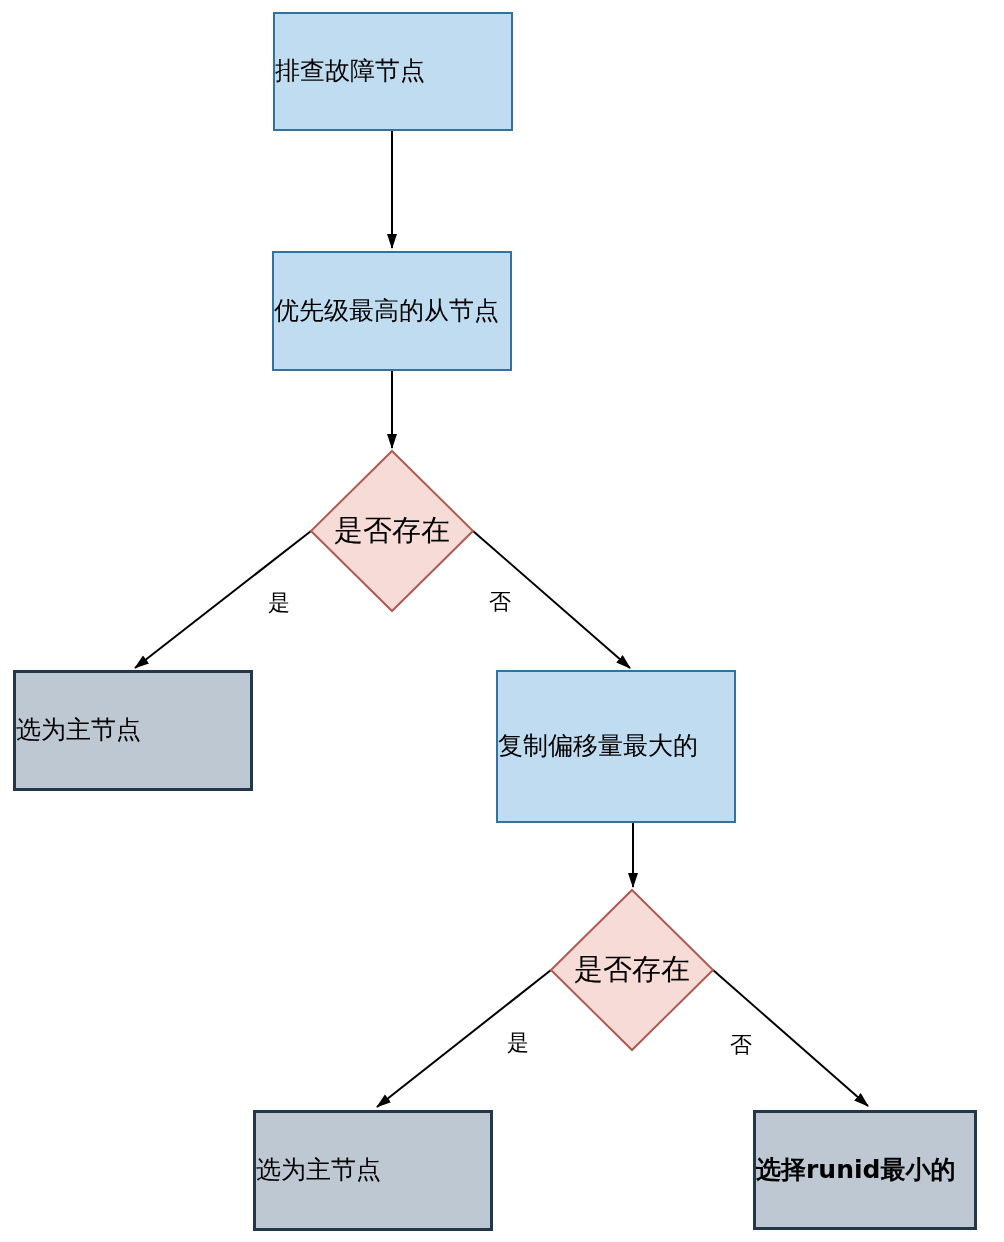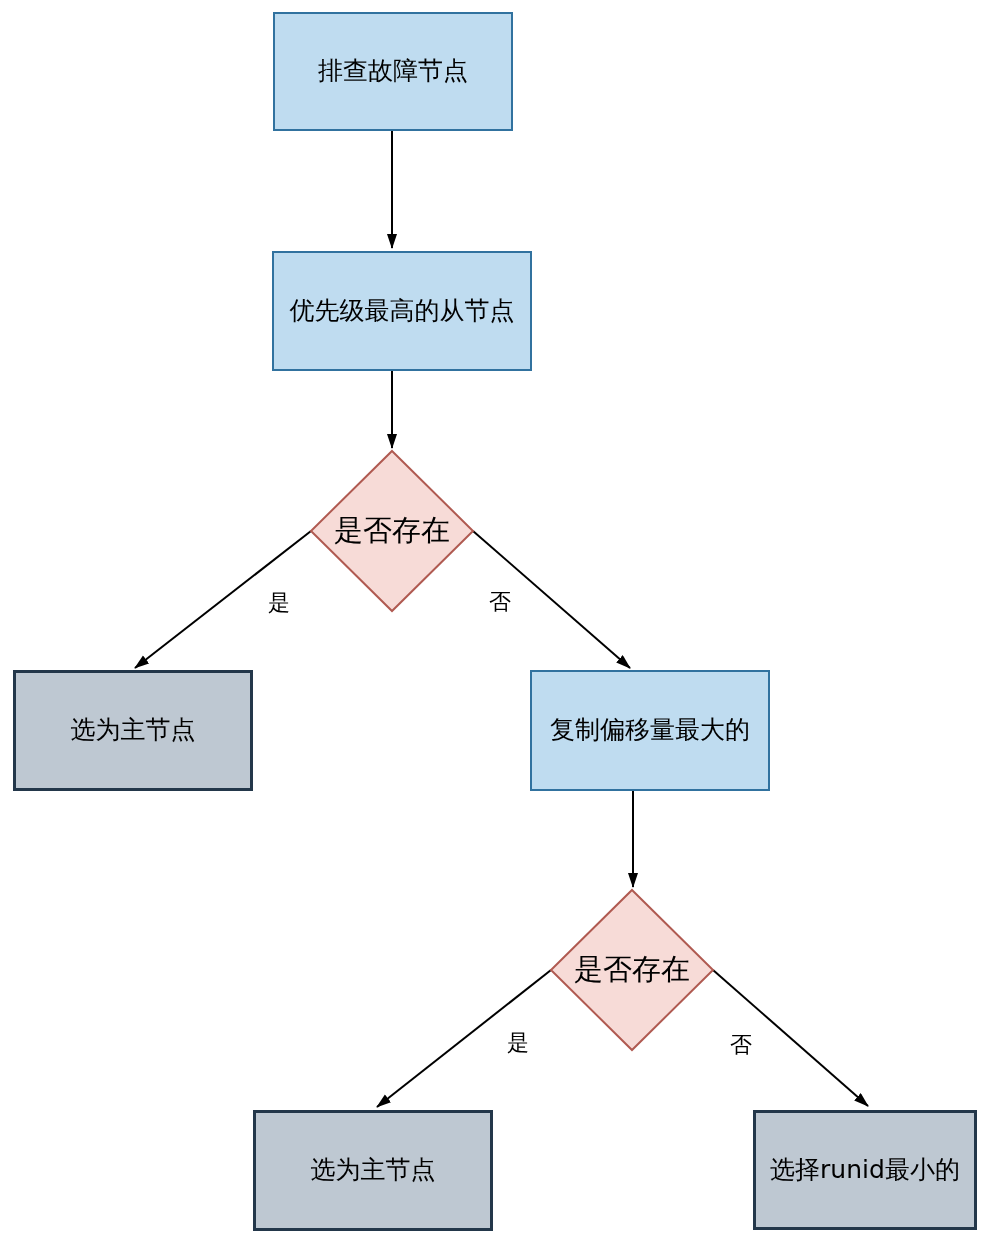--- a/index.html
+++ b/index.html
@@ -26,21 +26,21 @@
   .decision-shape {
     fill: var(--decision-fill, #f7dbd7);
     stroke: var(--decision-stroke, #b05a51);
     stroke-width: 2;
   }
   .node {
     position: absolute;
     box-sizing: border-box;
     display: flex;
     align-items: center;
-    justify-content: center;
+    justify-content: flex-start;
     text-align: center;
     font-size: 25px;
     line-height: 1.3;
   }
   .node.process {
     background: var(--process-fill, #bfdcf0);
     border: 2px solid var(--process-stroke, #31729f);
   }
   .node.terminal {
     background: var(--terminal-fill, #bec8d2);
@@ -82,41 +82,41 @@
     <line class="edge-line" x1="713" y1="970" x2="868" y2="1106" marker-end="url(#arrow)"></line>
 
     <polygon class="decision-shape" points="392,451 473,531 392,611 311,531"></polygon>
     <polygon class="decision-shape" points="632,890 713,970 632,1050 551,970"></polygon>
   </svg>
 
   <div class="node process" style="left:273px; top:12px; width:240px; height:119px;">
     <span>排查故障节点</span>
   </div>
 
-  <div class="node process" style="left:272px; top:251px; width:260px; height:120px;">
+  <div class="node process" style="left:272px; top:251px; width:240px; height:120px;">
     <span>优先级最高的从节点</span>
   </div>
 
   <div class="diamond-label" style="left:392px; top:531px;">是否存在</div>
 
   <div class="node terminal" style="left:13px; top:670px; width:240px; height:121px;">
     <span>选为主节点</span>
   </div>
 
-  <div class="node process" style="left:530px; top:670px; width:240px; height:121px;">
+  <div class="node process" style="left:496px; top:670px; width:240px; height:153px;">
     <span>复制偏移量最大的</span>
   </div>
 
   <div class="diamond-label" style="left:632px; top:970px;">是否存在</div>
 
   <div class="node terminal" style="left:253px; top:1110px; width:240px; height:121px;">
     <span>选为主节点</span>
   </div>
 
-  <div class="node terminal" style="left:753px; top:1110px; width:224px; height:120px;">
+  <div class="node terminal" style="left:753px; top:1110px; width:224px; height:120px;font-weight:bold;">
     <span>选择runid最小的</span>
   </div>
 
   <div class="edge-label" style="left:279px; top:603px;">是</div>
   <div class="edge-label" style="left:500px; top:602px;">否</div>
   <div class="edge-label" style="left:518px; top:1043px;">是</div>
   <div class="edge-label" style="left:741px; top:1045px;">否</div>
 
 </div>
 

